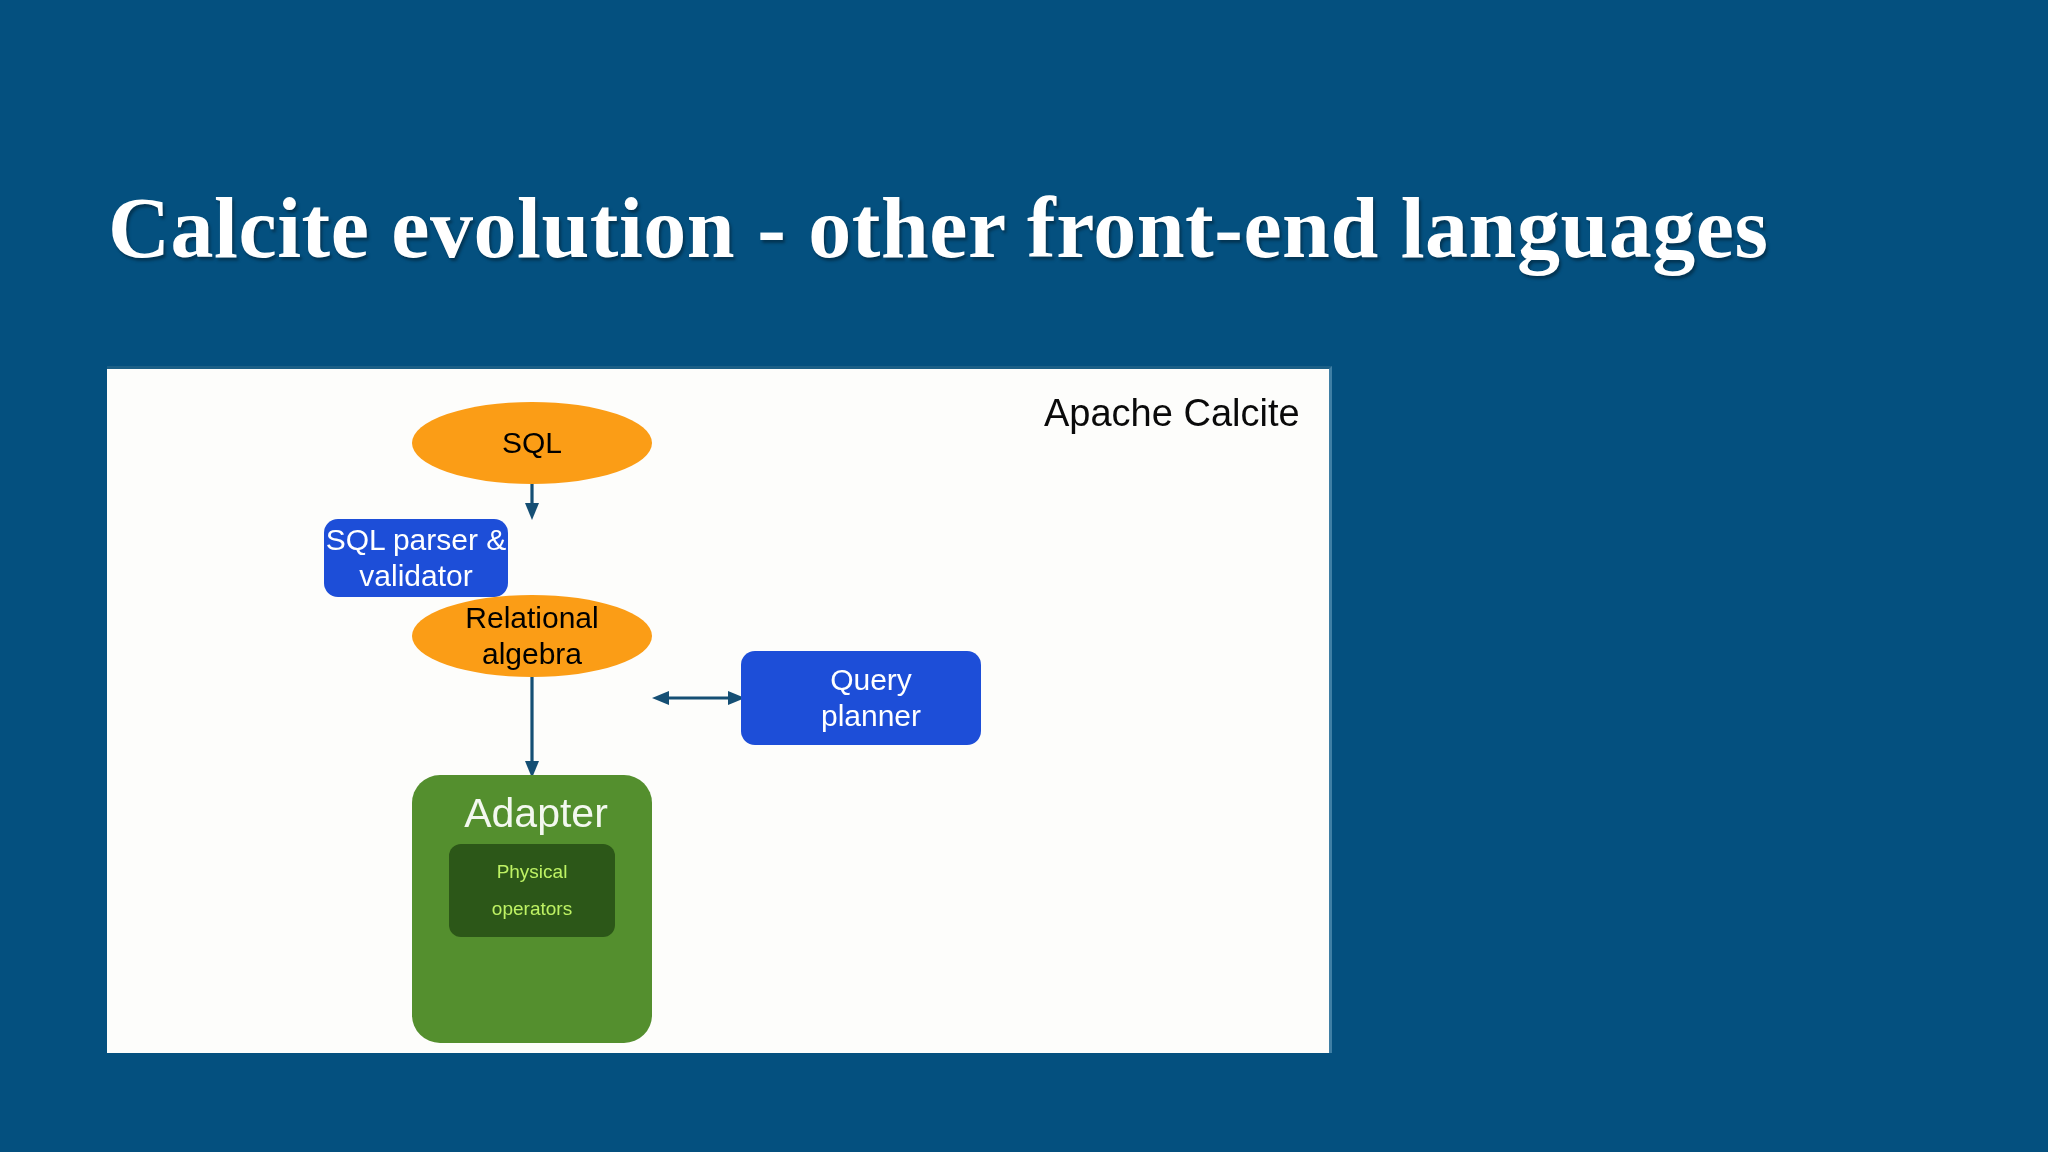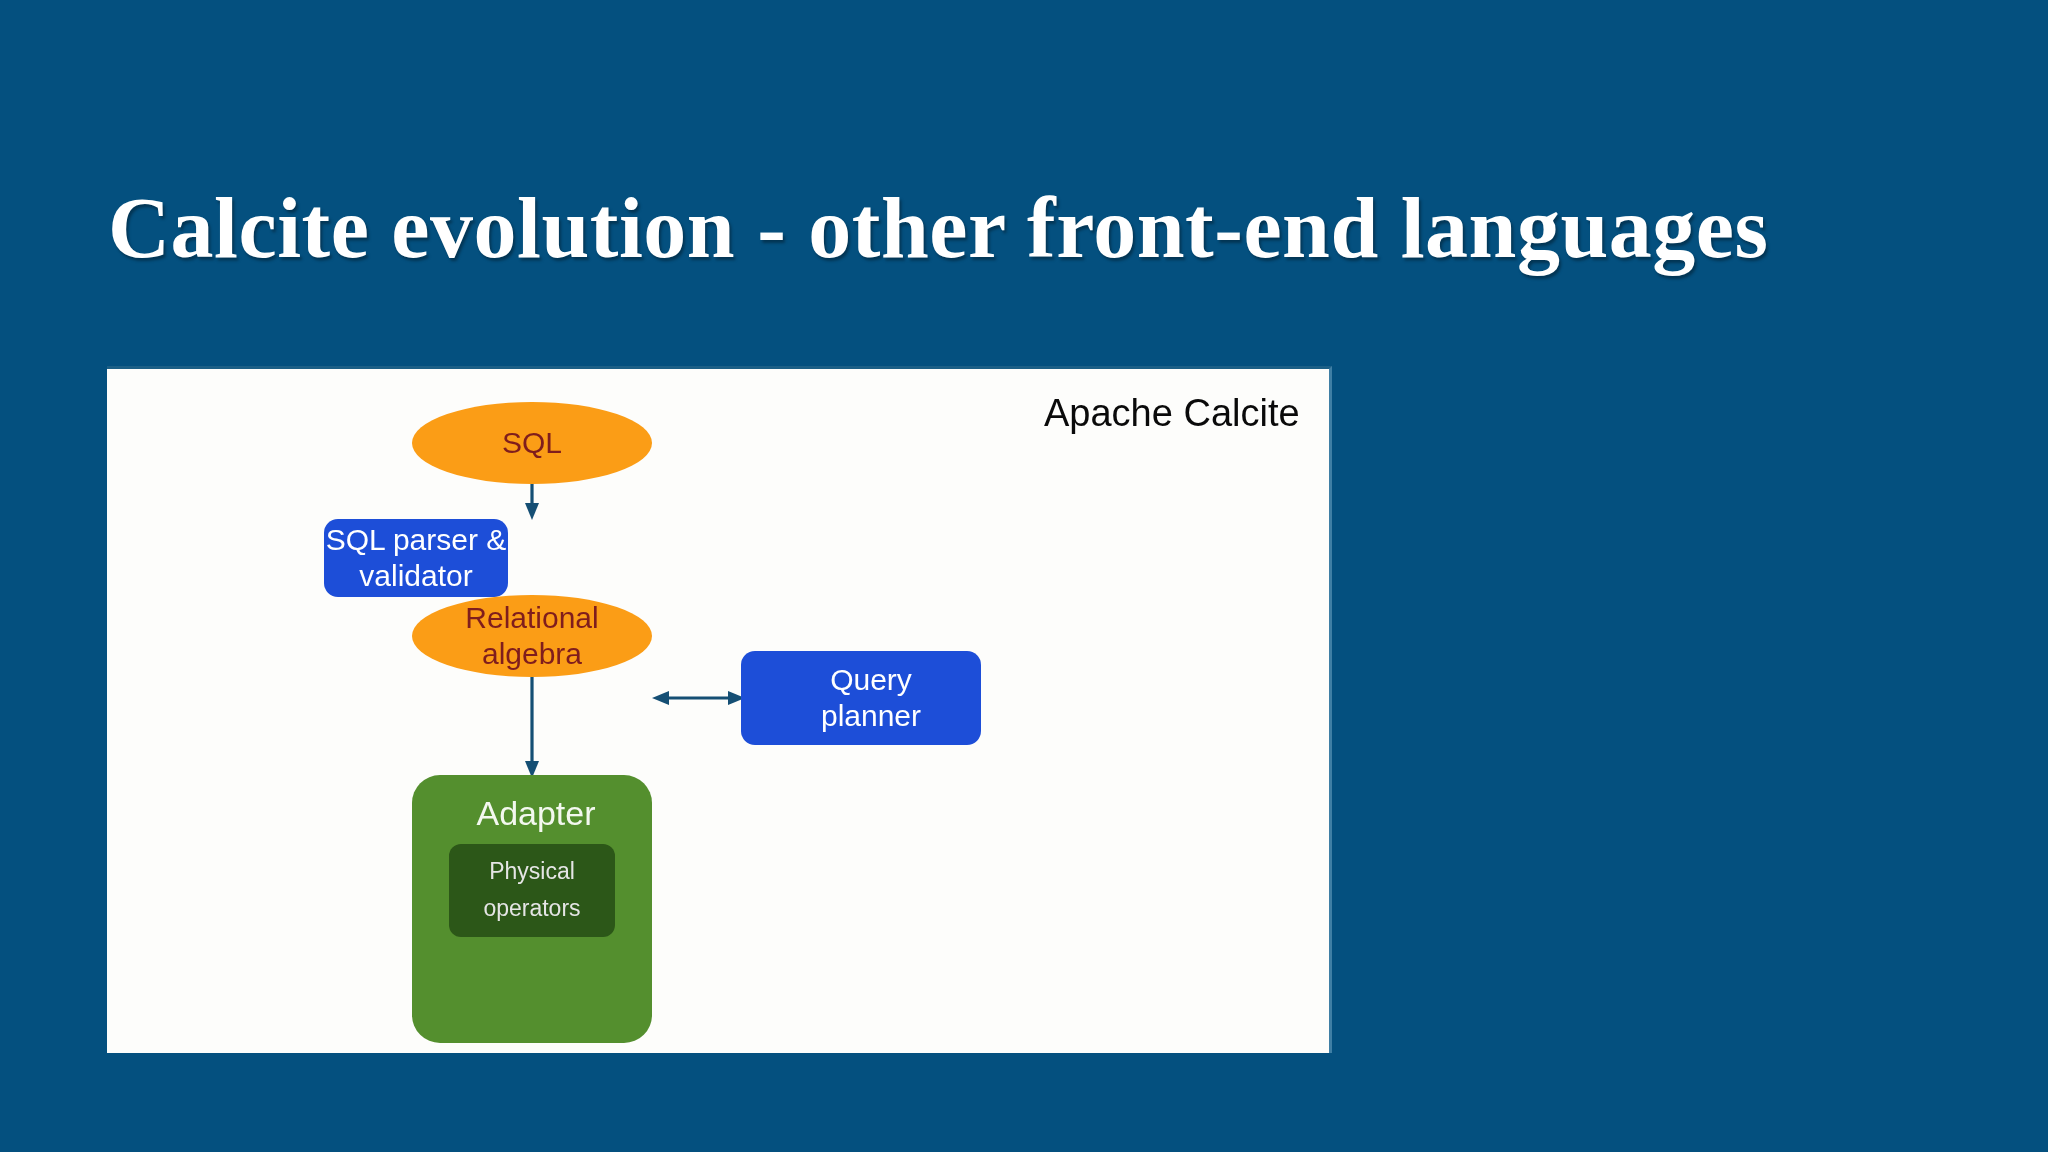--- a/index.html
+++ b/index.html
@@ -72,21 +72,21 @@
     pointer-events: none;
   }
 
   
   .ellipse-node {
     position: absolute;
     background: #fb9d16;
     border-radius: 50%;
   }
   .ellipse-node .node-label {
-    color: #7f1d1d;
+    color: #000000;
     font-size: 30px;
     line-height: 36px;
   }
 
   #node-sql {
     left: 305px;
     top: 33px;
     width: 240px;
     height: 82px;
   }
@@ -134,38 +134,38 @@
     left: 305px;
     top: 406px;
     width: 240px;
     height: 268px;
     background: #548f2e;
     border-radius: 28px;
   }
   #node-adapter > .node-label {
     top: 20px;
     color: #f3f8ef;
-    font-size: 34px;
+    font-size: 41px;
     line-height: 36px;
     padding-left: 8px;
   }
 
   #node-physical-operators {
     position: absolute;
     left: 37px;
     top: 69px;
     width: 166px;
     height: 93px;
     background: #2c5718;
     border-radius: 12px;
   }
   #node-physical-operators .node-label {
     top: 9px;
-    color: #e5e5e5;
-    font-size: 23px;
+    color: #bef264;
+    font-size: 19px;
     line-height: 37px;
   }
 
   
   #node-storage {
     position: absolute;
     left: 33px;
     top: 184px;
     width: 176px;
     height: 74px;

